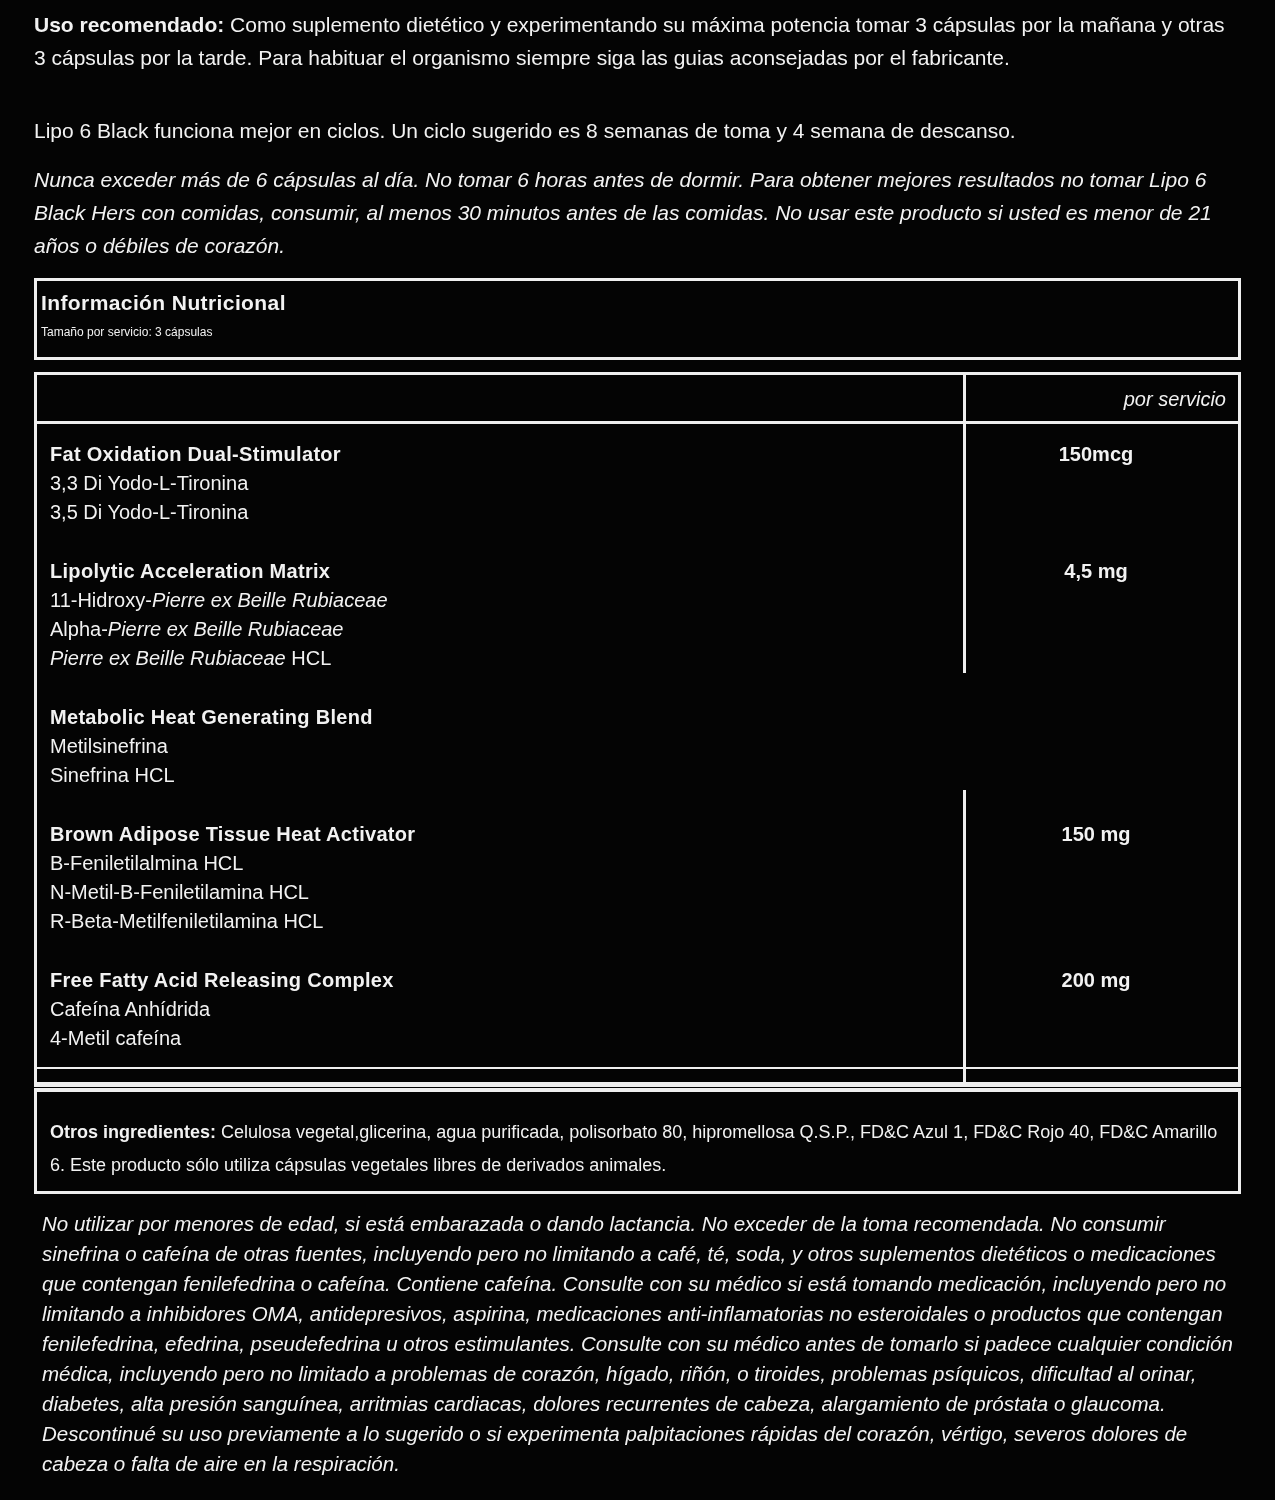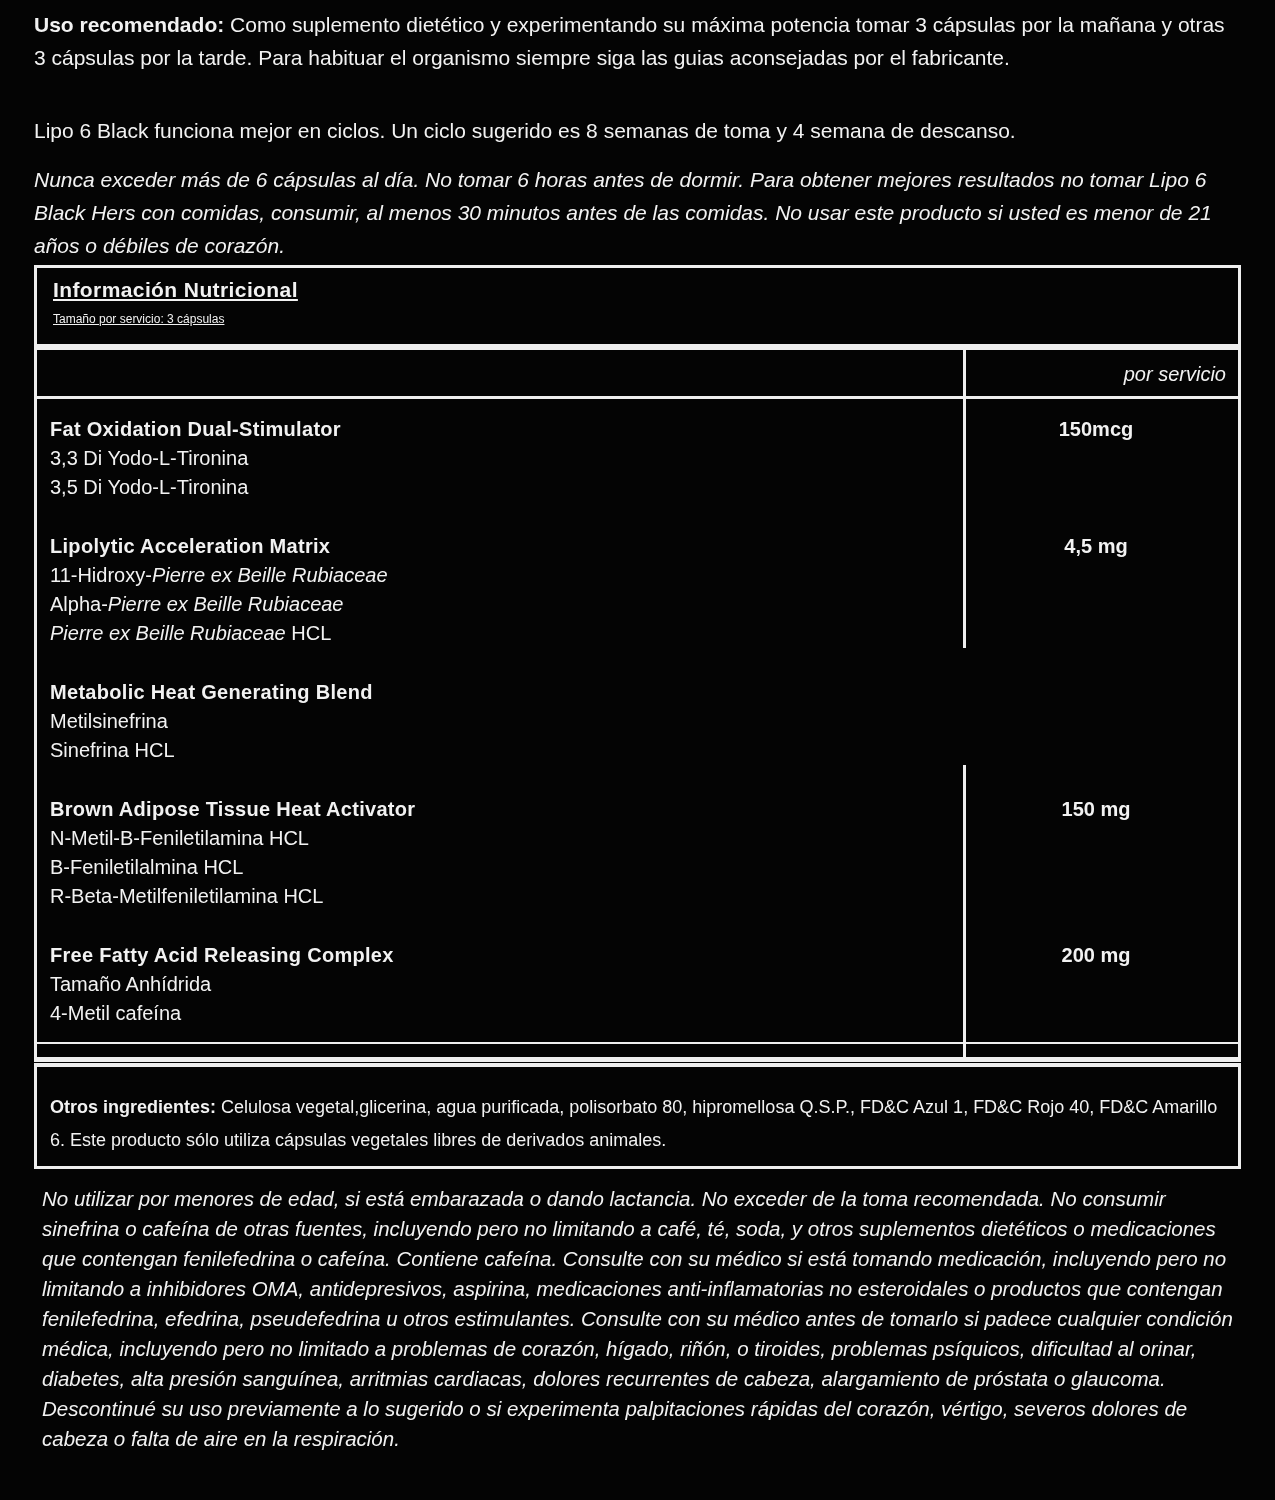--- a/index.html
+++ b/index.html
@@ -16,26 +16,26 @@
     -webkit-font-smoothing:antialiased;
   }
   .page{padding:8px 34px 0 34px;}
 
   
   .intro p{margin:0;font-size:21px;line-height:33px;}
   .p-cycle{margin-top:40px !important;}
   .p-caution{margin-top:16px !important;font-style:italic;}
 
   
-  .fh-box{margin-top:3px;border:3px solid var(--line);padding:8px 12px 13px 16px;text-decoration:underline;}
+  .fh-box{margin-top:16px;border:3px solid var(--line);padding:8px 12px 13px 4px;}
   .fh-title{font-size:21px;font-weight:bold;line-height:27px;letter-spacing:.4px;}
   .fh-serving{font-size:12px;line-height:24px;margin-top:4px;}
 
   
-  .facts{border:3px solid var(--line);border-bottom-width:5px;}
+  .facts{margin-top:12px;border:3px solid var(--line);border-bottom-width:5px;}
   .frow{display:flex;}
   .cl{flex:1 1 auto;min-width:0;}
   .cr{flex:0 0 275px;border-left:3px solid var(--line);text-align:right;padding-right:12px;}
   .ps-row{border-bottom:3px solid var(--line);}
   .ps-row .cr{font-style:italic;font-size:20px;line-height:22px;padding-top:13px;padding-bottom:11px;}
   .group-row .cl{padding:30px 24px 0 13px;font-size:20px;line-height:29px;}
   .group-row .cr{padding-top:30px;font-size:20px;line-height:29px;font-weight:bold;text-align:center;}
   .group-row:first-child .cl,.group-row:first-child .cr{padding-top:16px;}
   .group-row:last-child .cl{padding-bottom:14px;}
   .gname{font-weight:bold;letter-spacing:.3px;}
@@ -91,30 +91,30 @@
         <div class="frow group-row">
           <div class="cl">
             <div class="gname">Metabolic Heat Generating Blend</div>
             <div class="ing"><span>Metilsinefrina</span></div>
             <div class="ing"><span>Sinefrina HCL</span></div>
           </div>
         </div>
         <div class="frow group-row">
           <div class="cl">
             <div class="gname">Brown Adipose Tissue Heat Activator</div>
+            <div class="ing"><span>B-Feniletilalmina HCL</span></div>
             <div class="ing"><span>N-Metil-B-Feniletilamina HCL</span></div>
-            <div class="ing"><span>B-Feniletilalmina HCL</span></div>
             <div class="ing"><span>R-Beta-Metilfeniletilamina HCL</span></div>
           </div>
           <div class="cr"><span class="amount">150 mg</span></div>
         </div>
         <div class="frow group-row">
           <div class="cl">
             <div class="gname">Free Fatty Acid Releasing Complex</div>
-            <div class="ing"><span>Tamaño Anhídrida</span></div>
+            <div class="ing"><span>Cafeína Anhídrida</span></div>
             <div class="ing"><span>4-Metil cafeína</span></div>
           </div>
           <div class="cr"><span class="amount">200 mg</span></div>
         </div>
       </div>
     <div class="frow spacer-row">
       <div class="cl"></div>
       <div class="cr"></div>
     </div>
   </div>

